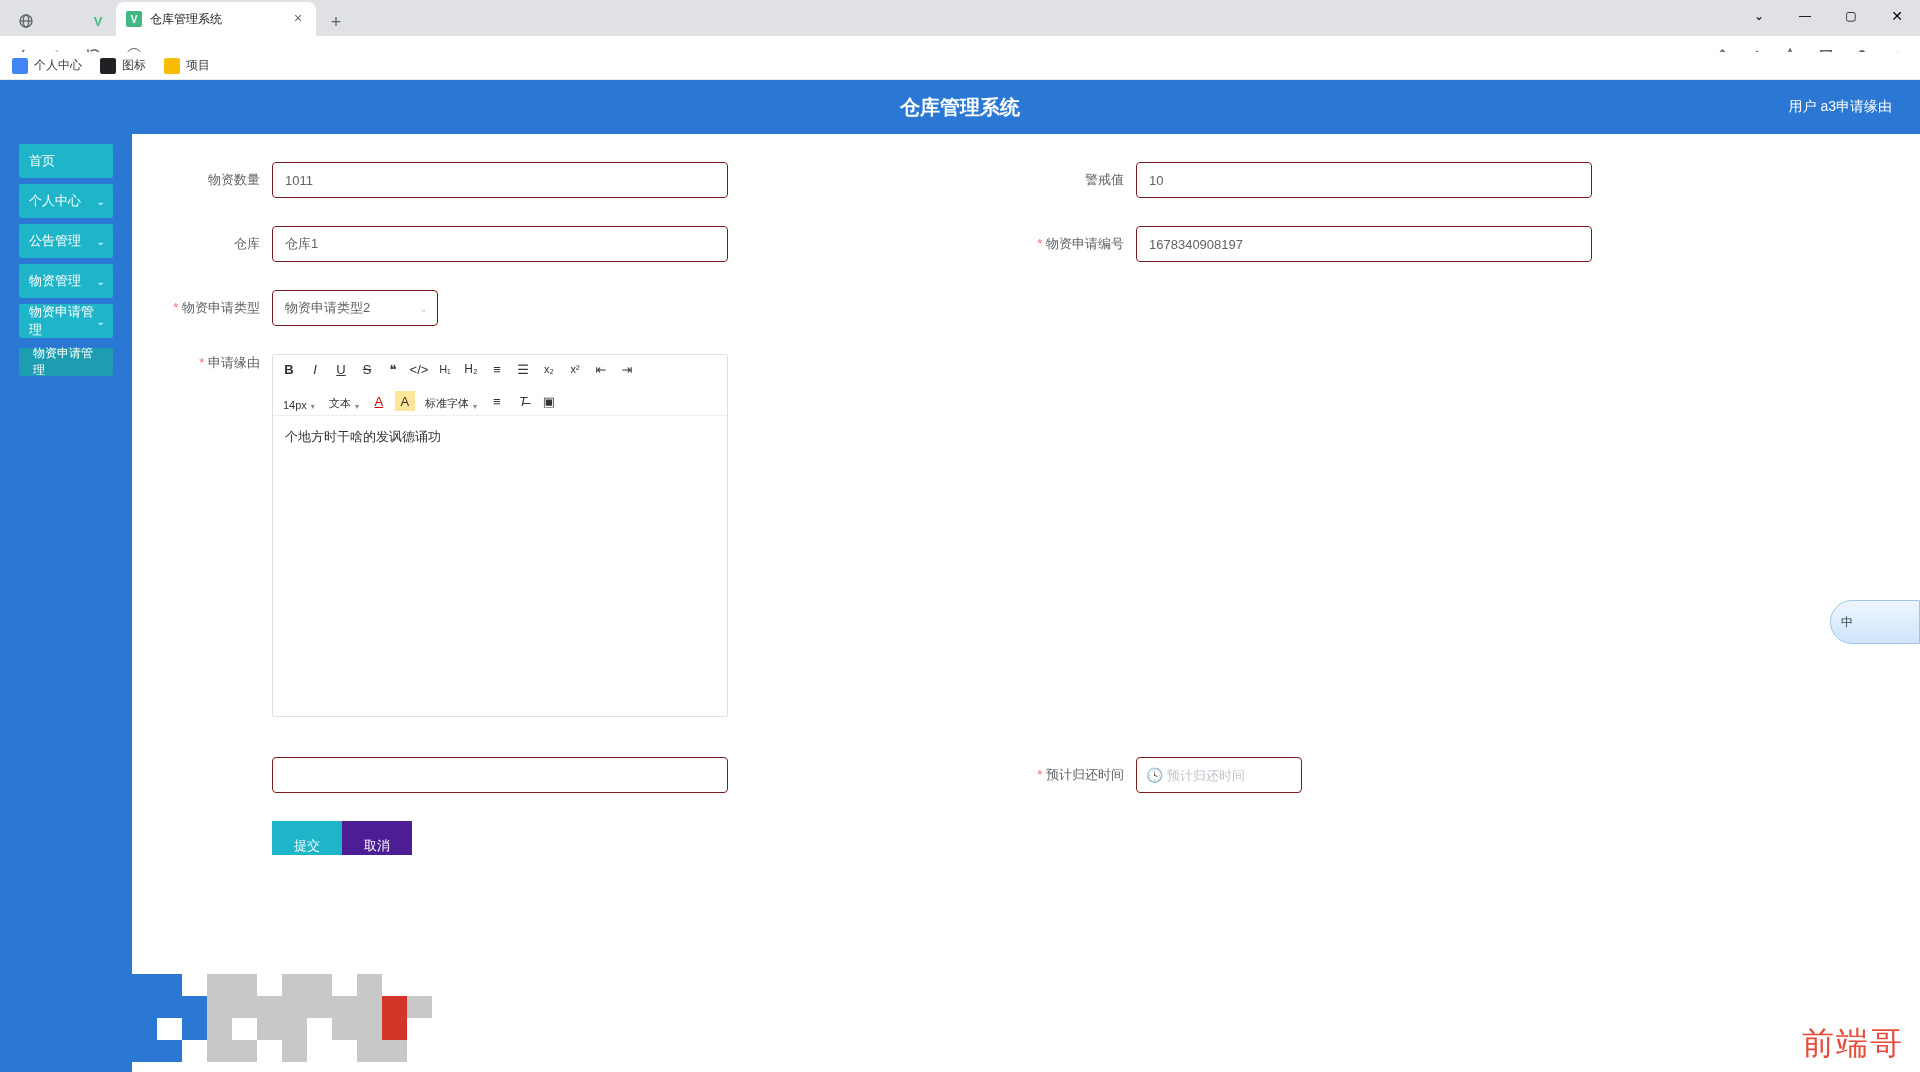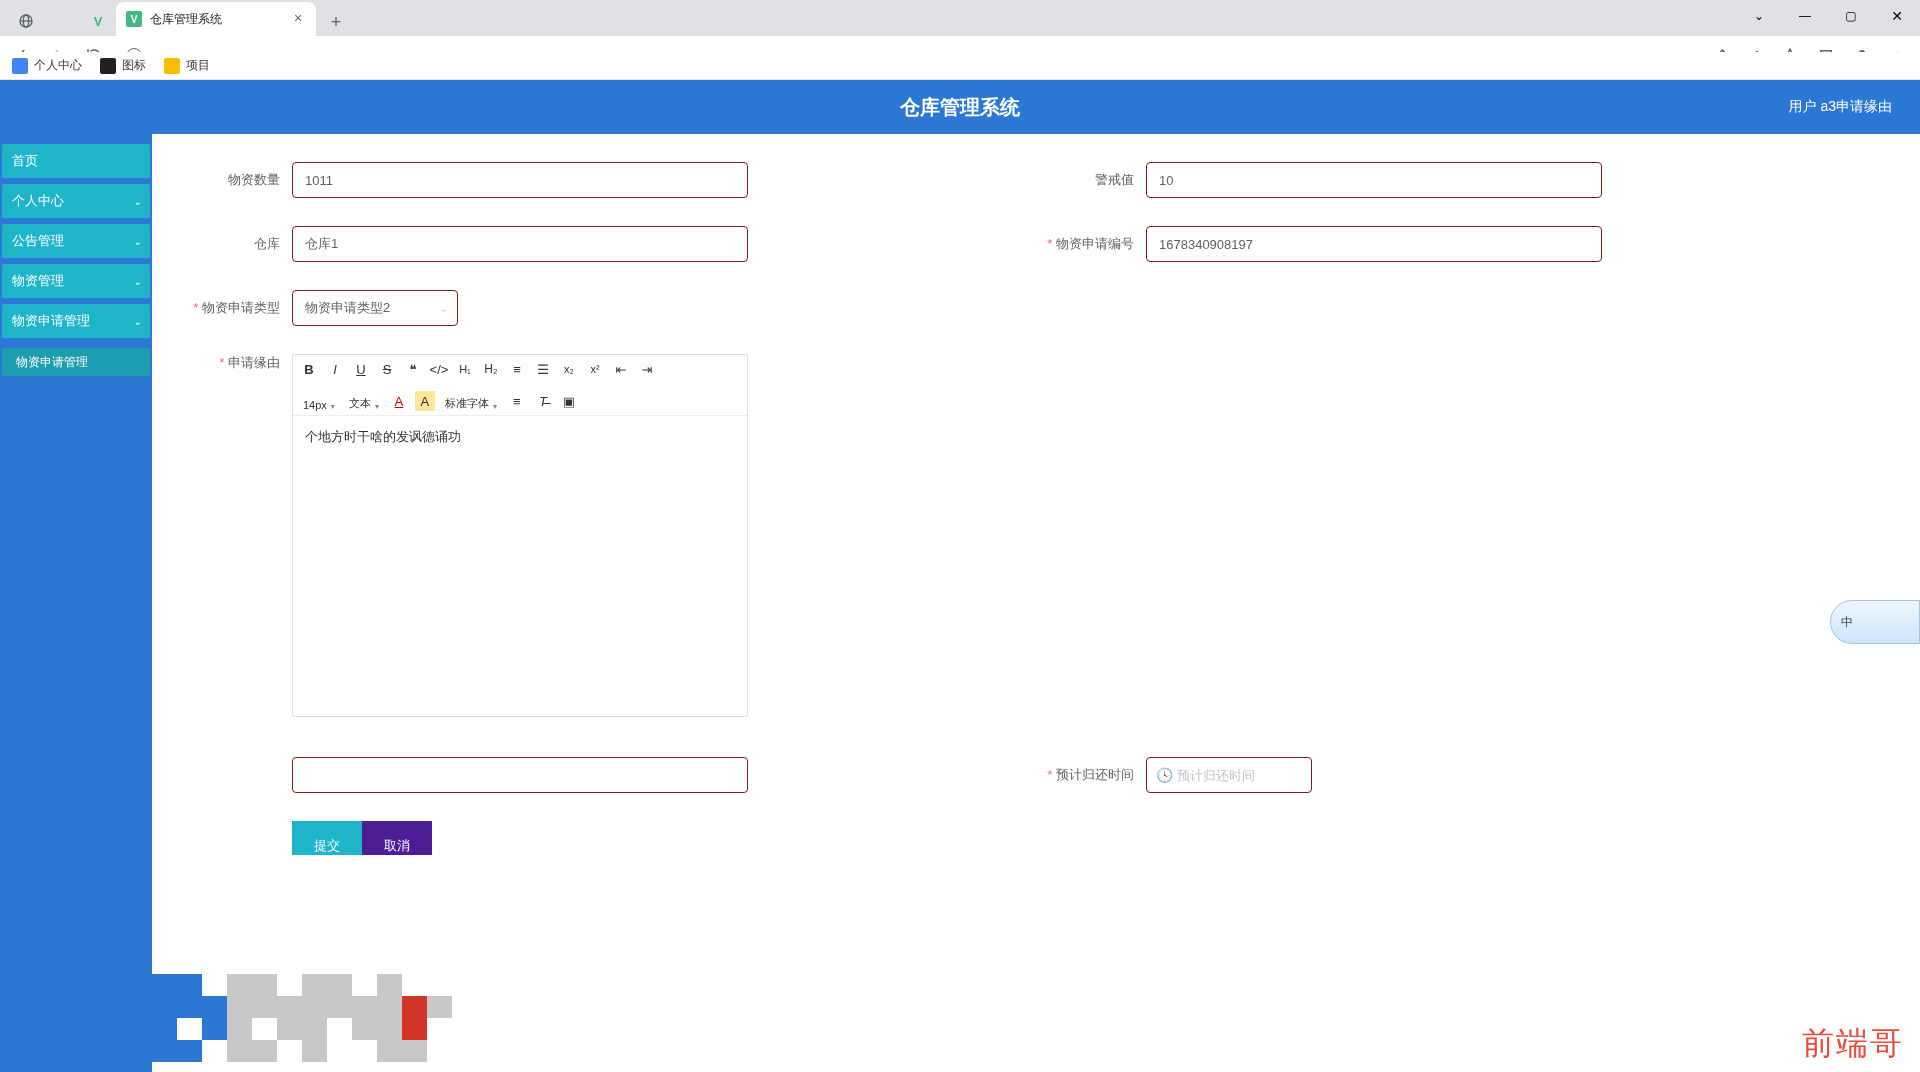--- a/index.html
+++ b/index.html
@@ -38,21 +38,21 @@
 
     
     .app { position: absolute; top: 80px; left: 0; right: 0; bottom: 0; display: flex; flex-direction: column; }
     .top-header { background: #2a78d4; height: 54px; display: flex; align-items: center; color: #fff; position: relative; }
     .header-title { position: absolute; left: 50%; transform: translateX(-50%); font-size: 20px; font-weight: bold; }
     .header-right { position: absolute; right: 28px; display: flex; font-size: 14px; }
     .header-right span { cursor: pointer; }
 
     .main-wrap { flex: 1; display: flex; overflow: hidden; }
 
-    .sidebar { width: 152px; background: #2a78d4; padding: 10px 2px; display: flex; flex-direction: column; gap: 6px; }
+    .sidebar { width: 132px; background: #2a78d4; padding: 10px 19px; display: flex; flex-direction: column; gap: 6px; }
     .nav-item { background: #1fb5c9; color: #fff; height: 34px; display: flex; align-items: center; padding: 0 10px; font-size: 13px; border-radius: 2px; cursor: pointer; position: relative; }
     .nav-item .chev { position: absolute; right: 8px; font-size: 10px; }
     .sub-nav { background: #2a78d4; padding-left: 0; }
     .sub-item { background: #1d9db0; color: #fff; height: 28px; display: flex; align-items: center; padding: 0 14px; font-size: 12px; cursor: pointer; margin-top: 4px; border-radius: 2px; }
 
     .content { flex: 1; overflow-y: auto; padding: 0 30px 30px; position: relative; }
     .form-grid { display: flex; flex-wrap: wrap; }
     .form-col { width: 50%; }
     .form-row { display: flex; align-items: center; margin-top: 28px; min-height: 36px; }
     .form-row.top-align { align-items: flex-start; }

